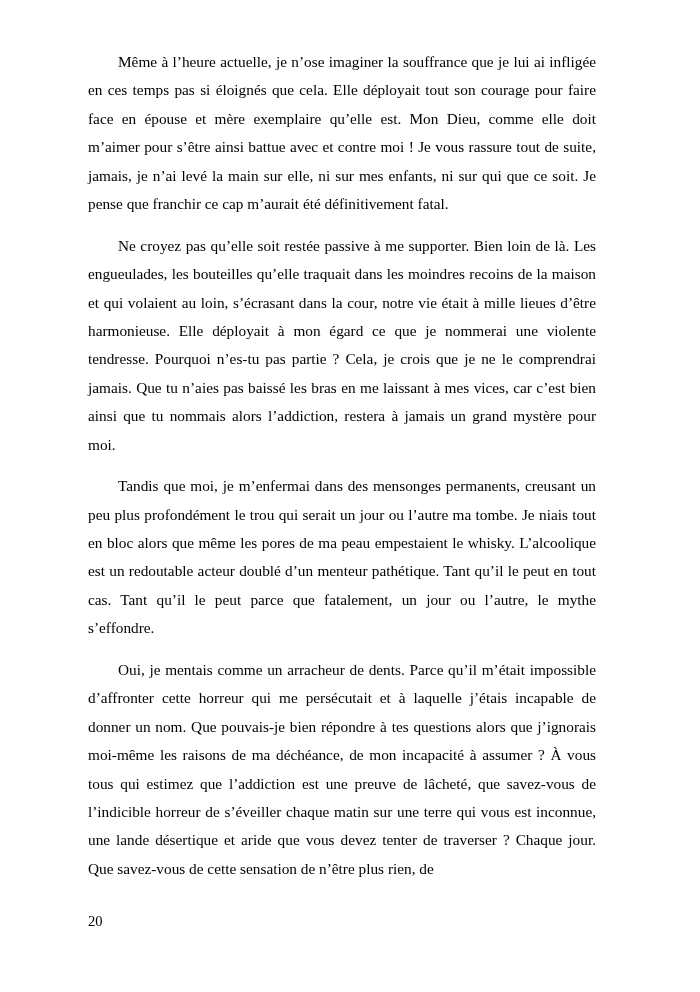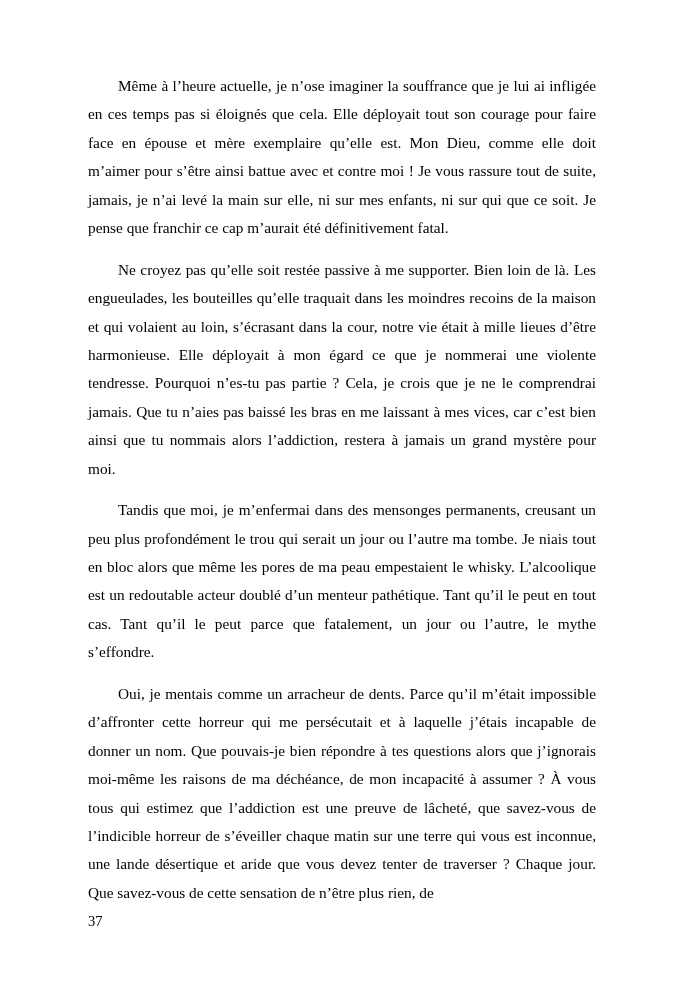--- a/index.html
+++ b/index.html
@@ -13,21 +13,21 @@
     position: relative;
     font-family: "Liberation Serif", serif;
     color: #000000;
   }
   .page {
     position: absolute;
     left: 0; top: 0;
     width: 700px;
     height: 992px;
     box-sizing: border-box;
-    padding: 72px 104px 0 88px;
+    padding: 48px 104px 0 88px;
   }
   .body-text {
     font-size: 15.3px;
     line-height: 1.86;
     text-align: justify;
     text-justify: inter-word;
     hyphens: none;
   }
   .body-text p {
     margin: 0 0 13px 0;
@@ -51,13 +51,13 @@
 
 <div class="page">
   <div class="body-text">
     <p>Même à l’heure actuelle, je n’ose imaginer la souffrance que je lui ai infligée en ces temps pas si éloignés que cela. Elle déployait tout son courage pour faire face en épouse et mère exemplaire qu’elle est. Mon Dieu, comme elle doit m’aimer pour s’être ainsi battue avec et contre moi ! Je vous rassure tout de suite, jamais, je n’ai levé la main sur elle, ni sur mes enfants, ni sur qui que ce soit. Je pense que franchir ce cap m’aurait été définitivement fatal.</p>
     <p>Ne croyez pas qu’elle soit restée passive à me supporter. Bien loin de là. Les engueulades, les bouteilles qu’elle traquait dans les moindres recoins de la maison et qui volaient au loin, s’écrasant dans la cour, notre vie était à mille lieues d’être harmonieuse. Elle déployait à mon égard ce que je nommerai une violente tendresse. Pourquoi n’es-tu pas partie ? Cela, je crois que je ne le comprendrai jamais. Que tu n’aies pas baissé les bras en me laissant à mes vices, car c’est bien ainsi que tu nommais alors l’addiction, restera à jamais un grand mystère pour moi.</p>
     <p>Tandis que moi, je m’enfermai dans des mensonges permanents, creusant un peu plus profondément le trou qui serait un jour ou l’autre ma tombe. Je niais tout en bloc alors que même les pores de ma peau empestaient le whisky. L’alcoolique est un redoutable acteur doublé d’un menteur pathétique. Tant qu’il le peut en tout cas. Tant qu’il le peut parce que fatalement, un jour ou l’autre, le mythe s’effondre.</p>
     <p class="last">Oui, je mentais comme un arracheur de dents. Parce qu’il m’était impossible d’affronter cette horreur qui me persécutait et à laquelle j’étais incapable de donner un nom. Que pouvais-je bien répondre à tes questions alors que j’ignorais moi-même les raisons de ma déchéance, de mon incapacité à assumer ? À vous tous qui estimez que l’addiction est une preuve de lâcheté, que savez-vous de l’indicible horreur de s’éveiller chaque matin sur une terre qui vous est inconnue, une lande désertique et aride que vous devez tenter de traverser ? Chaque jour. Que savez-vous de cette sensation de n’être plus rien, de</p>
   </div>
 </div>
 
-<div class="folio">37</div>
+<div class="folio">20</div>
 
 </body></html>

